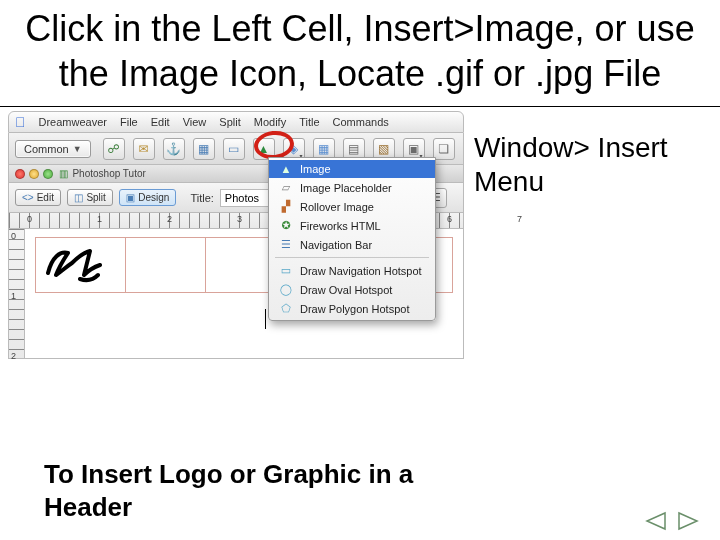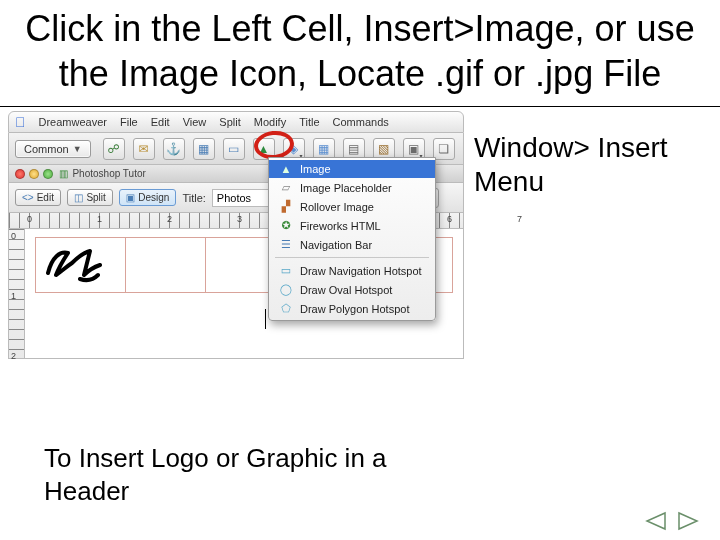--- a/index.html
+++ b/index.html
@@ -196,24 +196,25 @@
   .ico-poly{color:#5aa8c8;}
   
   .side-label {
     font-size: 28px;
     line-height:1.2;
     padding: 24px 8px 0 10px;
   }
   
   .bottom-caption {
     position:absolute;
-    left:44px; top:442px;
+    left:44px; top:458px;
     width:430px;
     font-size:26px;
     line-height:1.25;
+    font-weight:bold;
   }
   .nav-arrows {
     position:absolute;
     right:18px; bottom:8px;
     display:flex; gap:8px;
   }
   .nav-arrow {
     width:26px; height:22px;
     display:flex; align-items:center; justify-content:center;
   }
@@ -342,21 +343,21 @@
           <span>Edit</span>
         </div>
       <div class="view-btn">
           <span style="color:#4a7db5">◫</span>
           <span>Split</span>
         </div>
       <div class="view-btn active">
           <span style="color:#4a7db5">▣</span>
           <span>Design</span>
         </div>
-      <span style="">Title:</span>
+      <span style="margin-left:8px;">Title:</span>
       <input class="title-field" value="Photos" style="">
       <div class="sm-btn">
           <span style="color:#e0a030">⚑</span>
         </div>
       <div class="sm-btn">
           <span>⇅</span>
         </div>
       <div class="sm-btn">
           <span>⟳</span>
         </div>

